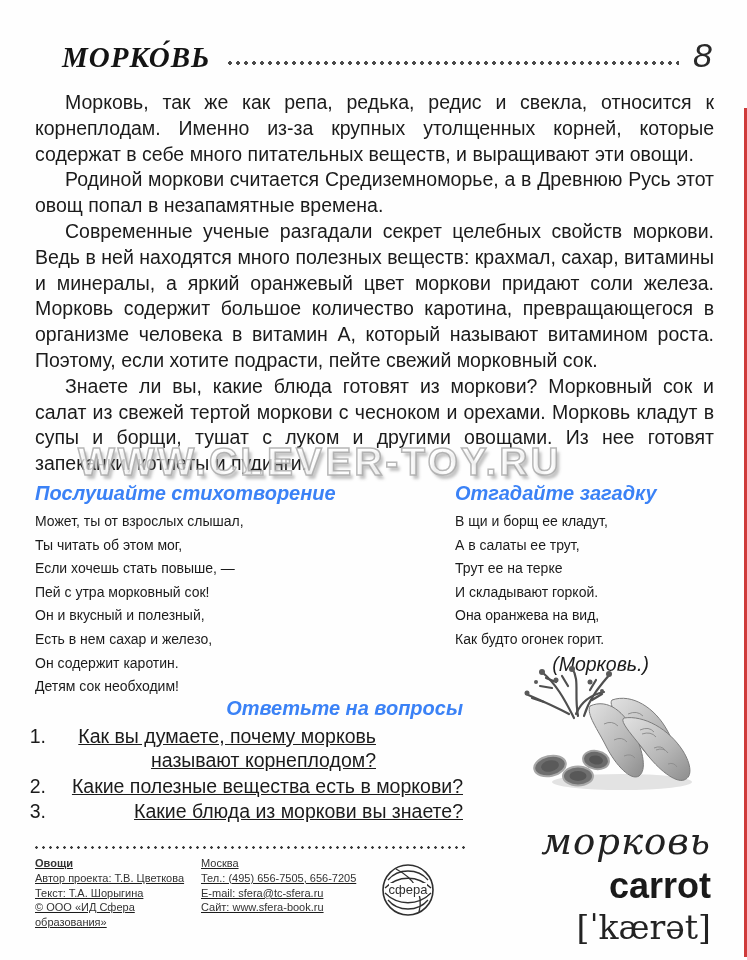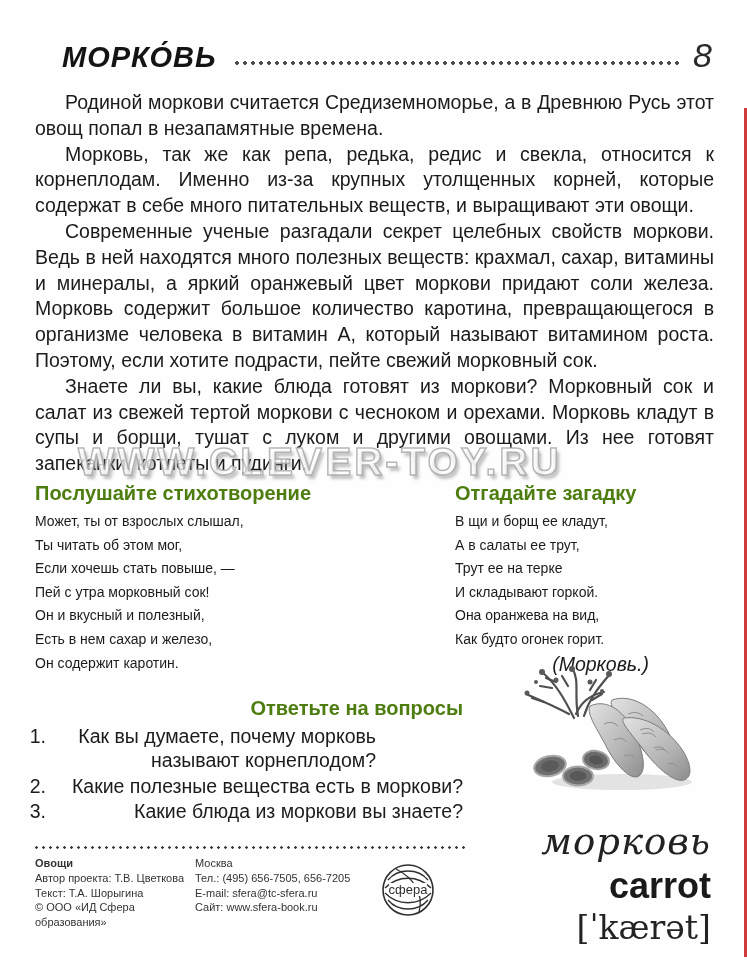--- a/index.html
+++ b/index.html
@@ -8,21 +8,21 @@
     background:#fefefe; overflow:hidden;
     font-family:"Liberation Sans", sans-serif; color:#1b1b1b;
   }
   
   .titlebar{
     position:absolute; left:62px; top:38px; width:650px;
     display:flex; align-items:flex-end;
   }
   .page-title{
     font-size:29px; font-weight:bold; font-style:italic;
-    letter-spacing:1px; color:#141414; white-space:nowrap; line-height:1;
+    letter-spacing:1px; color:#141414; white-space:nowrap; line-height:1;font-family:Liberation Serif, serif;
   }
   .leader{
     flex:1; height:4px; margin:0 14px 7px 18px;
     background-image:radial-gradient(circle at 2px 2px, #4a4a4a 1.6px, transparent 2px);
     background-size:8px 4px; background-repeat:repeat-x;
   }
   .page-num{
     font-size:34px; font-style:italic; color:#2a2a2a; line-height:1;
   }
   
@@ -35,55 +35,55 @@
   .watermark{
     position:absolute; left:78px; top:440px; z-index:6;
     font-weight:bold; font-size:39px; letter-spacing:3px; white-space:nowrap;
     color:rgba(255,255,255,0.72);
     -webkit-text-stroke:1.5px rgba(165,165,165,0.8);
     text-shadow:3px 4px 3px rgba(125,125,125,0.45);
     pointer-events:none;
   }
   
   .col-heading{
-    font-size:20px; font-weight:bold; 
-    margin:0 0 5px 0; color:#4d7c0f;
+    font-size:20px; font-weight:bold; font-style:italic;
+    margin:0 0 5px 0; color:#3b82f6;
   }
   .poem{position:absolute; left:35px; top:482px; width:400px;}
   .riddle{position:absolute; left:455px; top:482px; width:242px;}
   .verse-line{font-size:14px; line-height:23.6px;}
   .riddle-answer{
     font-size:19.5px; line-height:25px; font-style:italic;
     text-align:right; padding-right:48px;
   }
   
   .questions{position:absolute; left:18px; top:697px; width:445px;text-align:right;}
   .q-item{display:flex; font-size:19.5px; line-height:23.8px; margin-bottom:2px;}
   .q-num{width:28px; flex:none;}
-  .q-text{flex:1;}
+  .q-text{flex:1;text-decoration:underline;}
   .q-text.q-narrow{max-width:330px;}
   
   .carrot-figure{position:absolute; left:512px; top:664px; width:215px; height:140px; margin:0;}
   .vocab{position:absolute; right:36px; top:796px; text-align:right; z-index:2;margin-top:23px;}
   .vocab-ru{
     font-family:"DejaVu Serif", serif; font-style:italic;
     font-size:37px; line-height:46px; color:#222; letter-spacing:1px;
   }
   .vocab-en{font-size:36px; font-weight:bold; line-height:42px; color:#1a1a1a;}
   .vocab-ipa{
     font-family:"DejaVu Serif", serif; font-size:33px; line-height:42px; color:#222;
   }
   
   .footer{position:absolute; left:35px; top:846px; width:430px;}
   .foot-dots{
     height:3px; margin-bottom:7px;
     background-image:radial-gradient(circle at 1.5px 1.5px, #3a3a3a 1.1px, transparent 1.5px);
     background-size:7px 3px; background-repeat:repeat-x;
   }
-  .foot-cols{display:flex; gap:0;}
+  .foot-cols{display:flex; gap:6px;text-decoration:underline;}
   .foot-col{font-size:11px; line-height:14.8px; color:#333; width:160px;}
   .foot-col.second{width:185px;}
   .foot-strong{font-weight:bold;}
   .logo{position:absolute; left:380px; top:862px; width:56px; height:56px;}
   
   .edge-strip{
     position:absolute; right:0; top:108px; width:3px; height:849px;
     background:#cf3b3b;
   }
 </style>
@@ -92,37 +92,38 @@
 
 <div class="page">
 
   <div class="titlebar">
     <div class="page-title">МОРКО́ВЬ</div>
     <div class="leader"></div>
     <div class="page-num">8</div>
   </div>
 
   <div class="body-text">
+    <p>Морковь, так же как репа, редька, редис и свекла, относится к корнеплодам. Именно из-за крупных утолщенных корней, которые содержат в себе много питательных веществ, и выращивают эти овощи.</p>
     <p>Родиной моркови считается Средиземноморье, а в Древнюю Русь этот овощ попал в незапамятные времена.</p>
-    <p>Морковь, так же как репа, редька, редис и свекла, относится к корнеплодам. Именно из-за крупных утолщенных корней, которые содержат в себе много питательных веществ, и выращивают эти овощи.</p>
     <p>Современные ученые разгадали секрет целебных свойств моркови. Ведь в ней находятся много полезных веществ: крахмал, сахар, витамины и минералы, а яркий оранжевый цвет моркови придают соли железа. Морковь содержит большое количество каротина, превращающегося в организме человека в витамин А, который называют витамином роста. Поэтому, если хотите подрасти, пейте свежий морковный сок.</p>
     <p>Знаете ли вы, какие блюда готовят из моркови? Морковный сок и салат из свежей тертой моркови с чесноком и орехами. Морковь кладут в супы и борщи, тушат с луком и другими овощами. Из нее готовят запеканки, котлеты и пудинги.</p>
   </div>
 
   <div class="watermark">WWW.CLEVER-TOY.RU</div>
 
   <section class="poem">
     <h2 class="col-heading">Послушайте стихотворение</h2>
     <div class="verse-line">Может, ты от взрослых слышал,</div>
     <div class="verse-line">Ты читать об этом мог,</div>
     <div class="verse-line">Если хочешь стать повыше, —</div>
     <div class="verse-line">Пей с утра морковный сок!</div>
     <div class="verse-line">Он и вкусный и полезный,</div>
     <div class="verse-line">Есть в нем сахар и железо,</div>
     <div class="verse-line">Он содержит каротин.</div>
+    <div class="verse-line">Детям сок необходим!</div>
   </section>
 
   <section class="riddle">
     <h2 class="col-heading">Отгадайте загадку</h2>
     <div class="verse-line">В щи и борщ ее кладут,</div>
     <div class="verse-line">А в салаты ее трут,</div>
     <div class="verse-line">Трут ее на терке</div>
     <div class="verse-line">И складывают горкой.</div>
     <div class="verse-line">Она оранжева на вид,</div>
     <div class="verse-line">Как будто огонек горит.</div>

